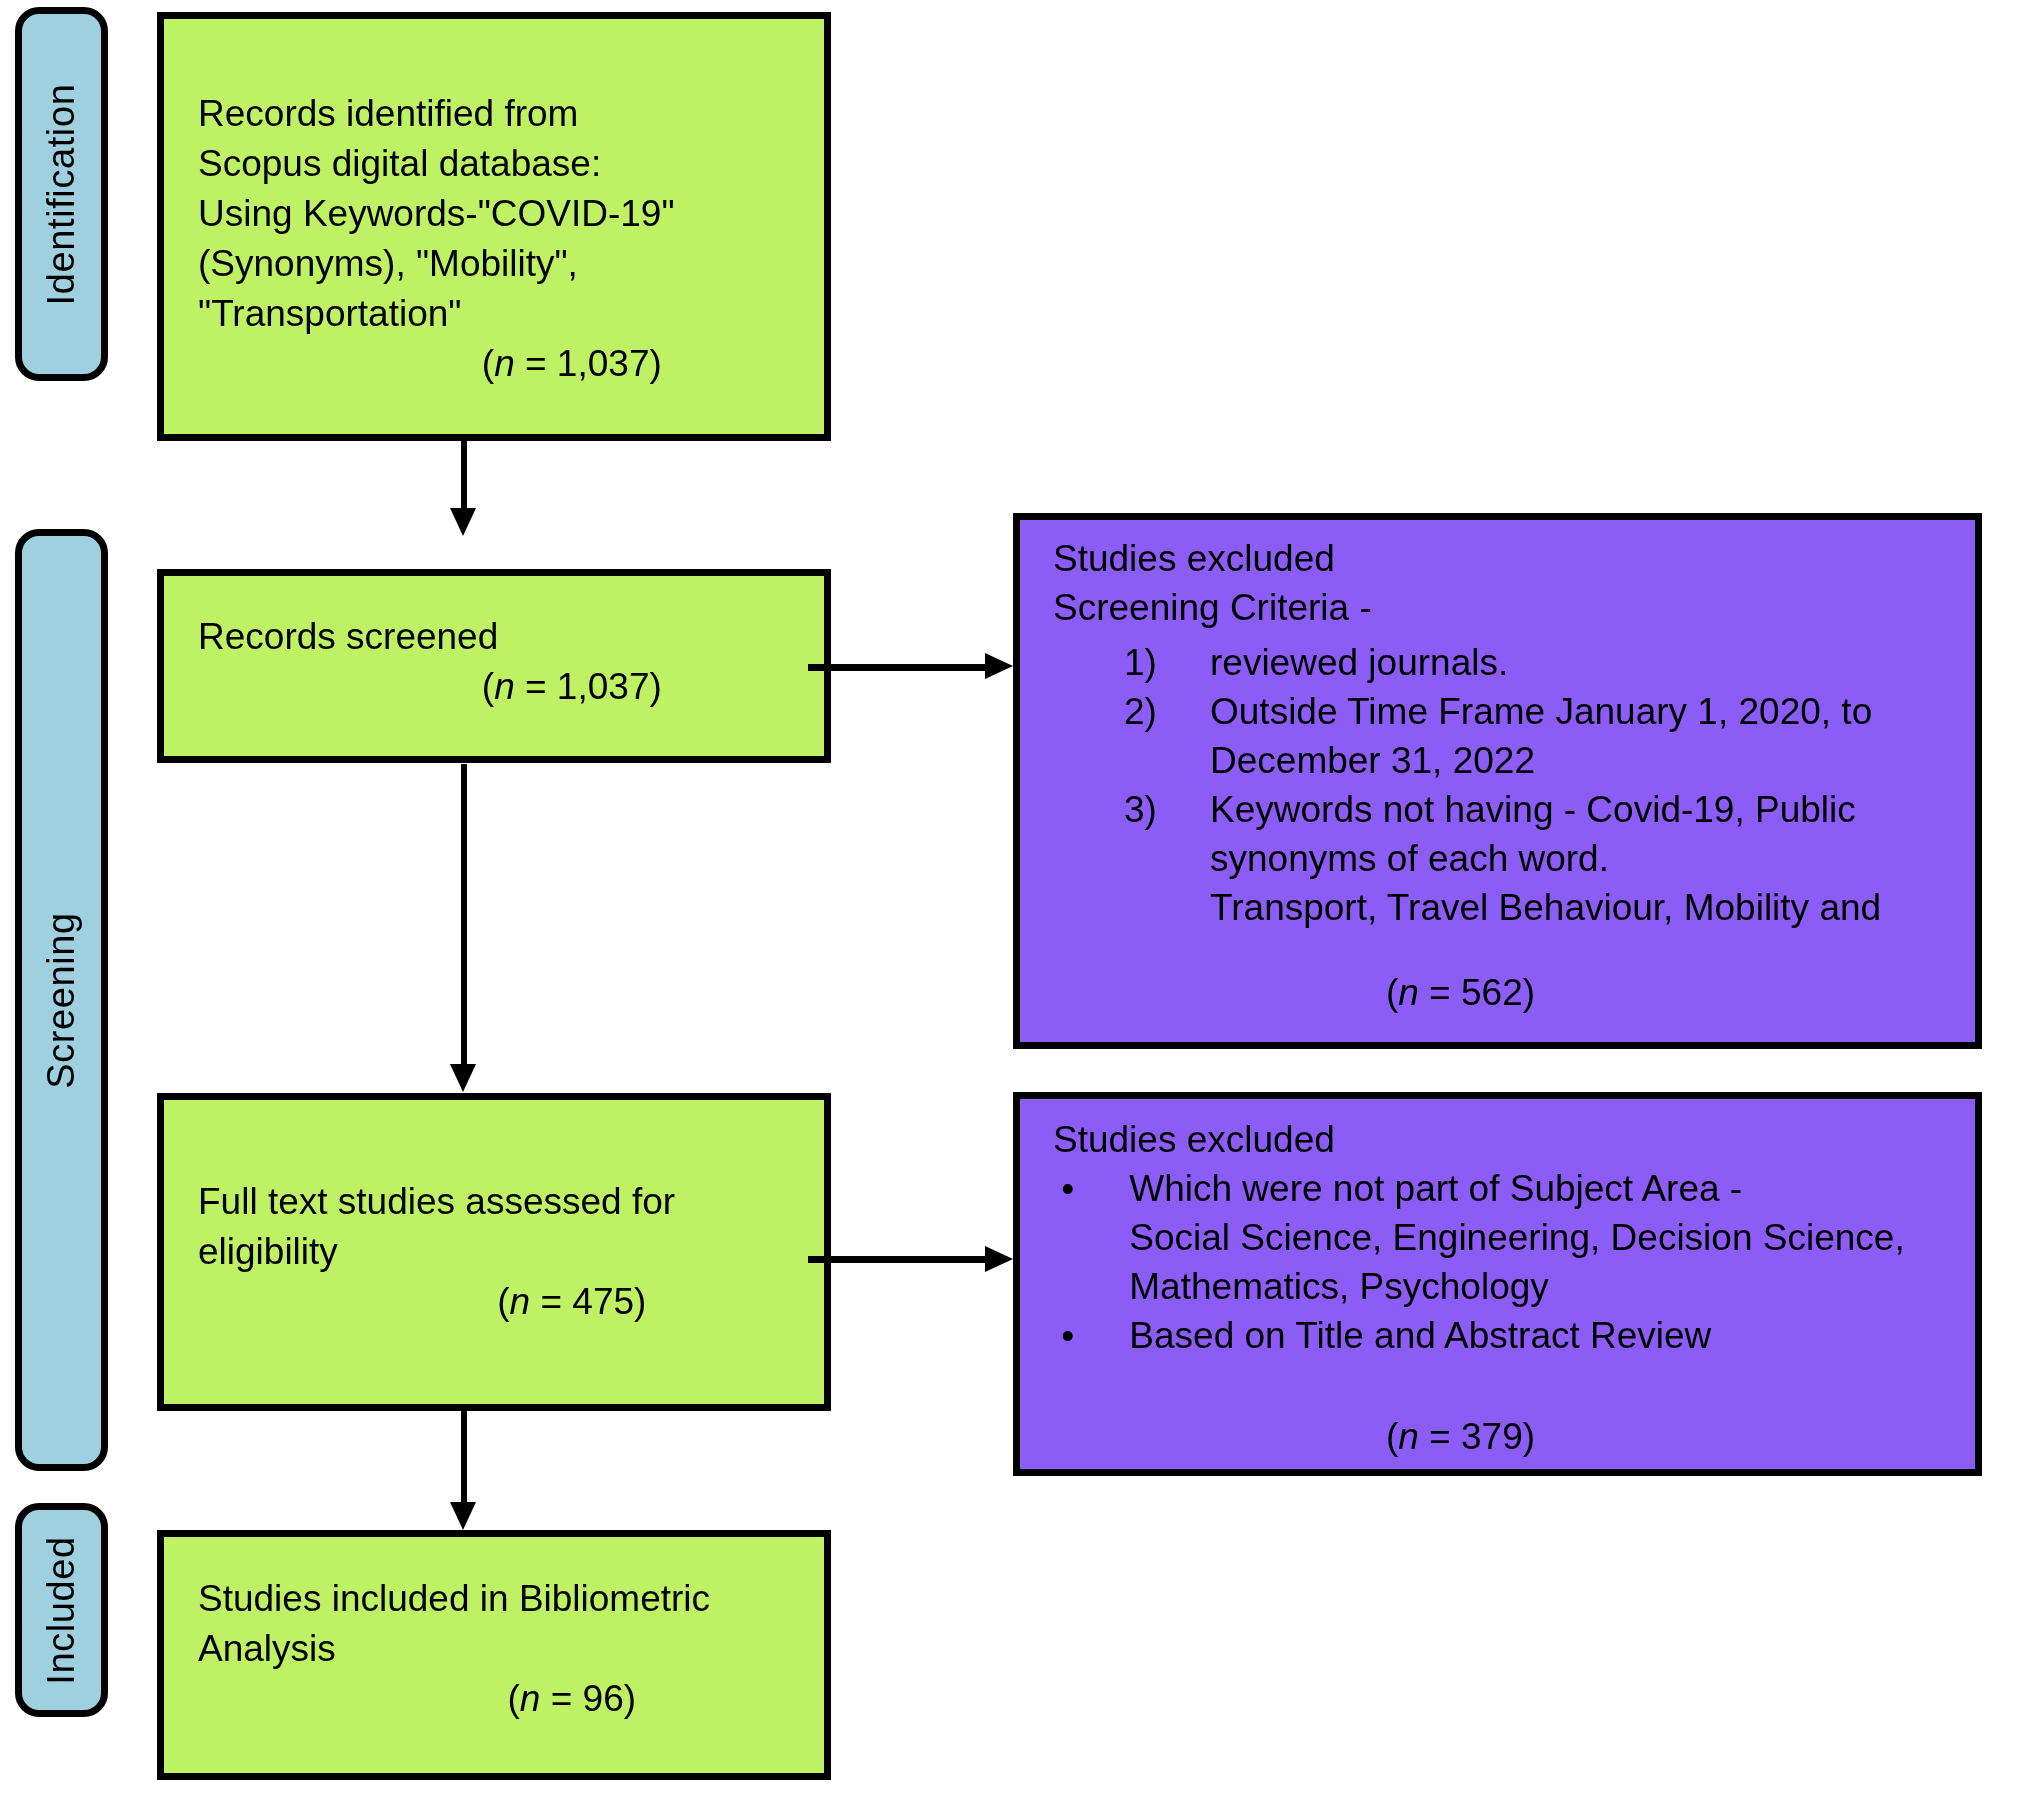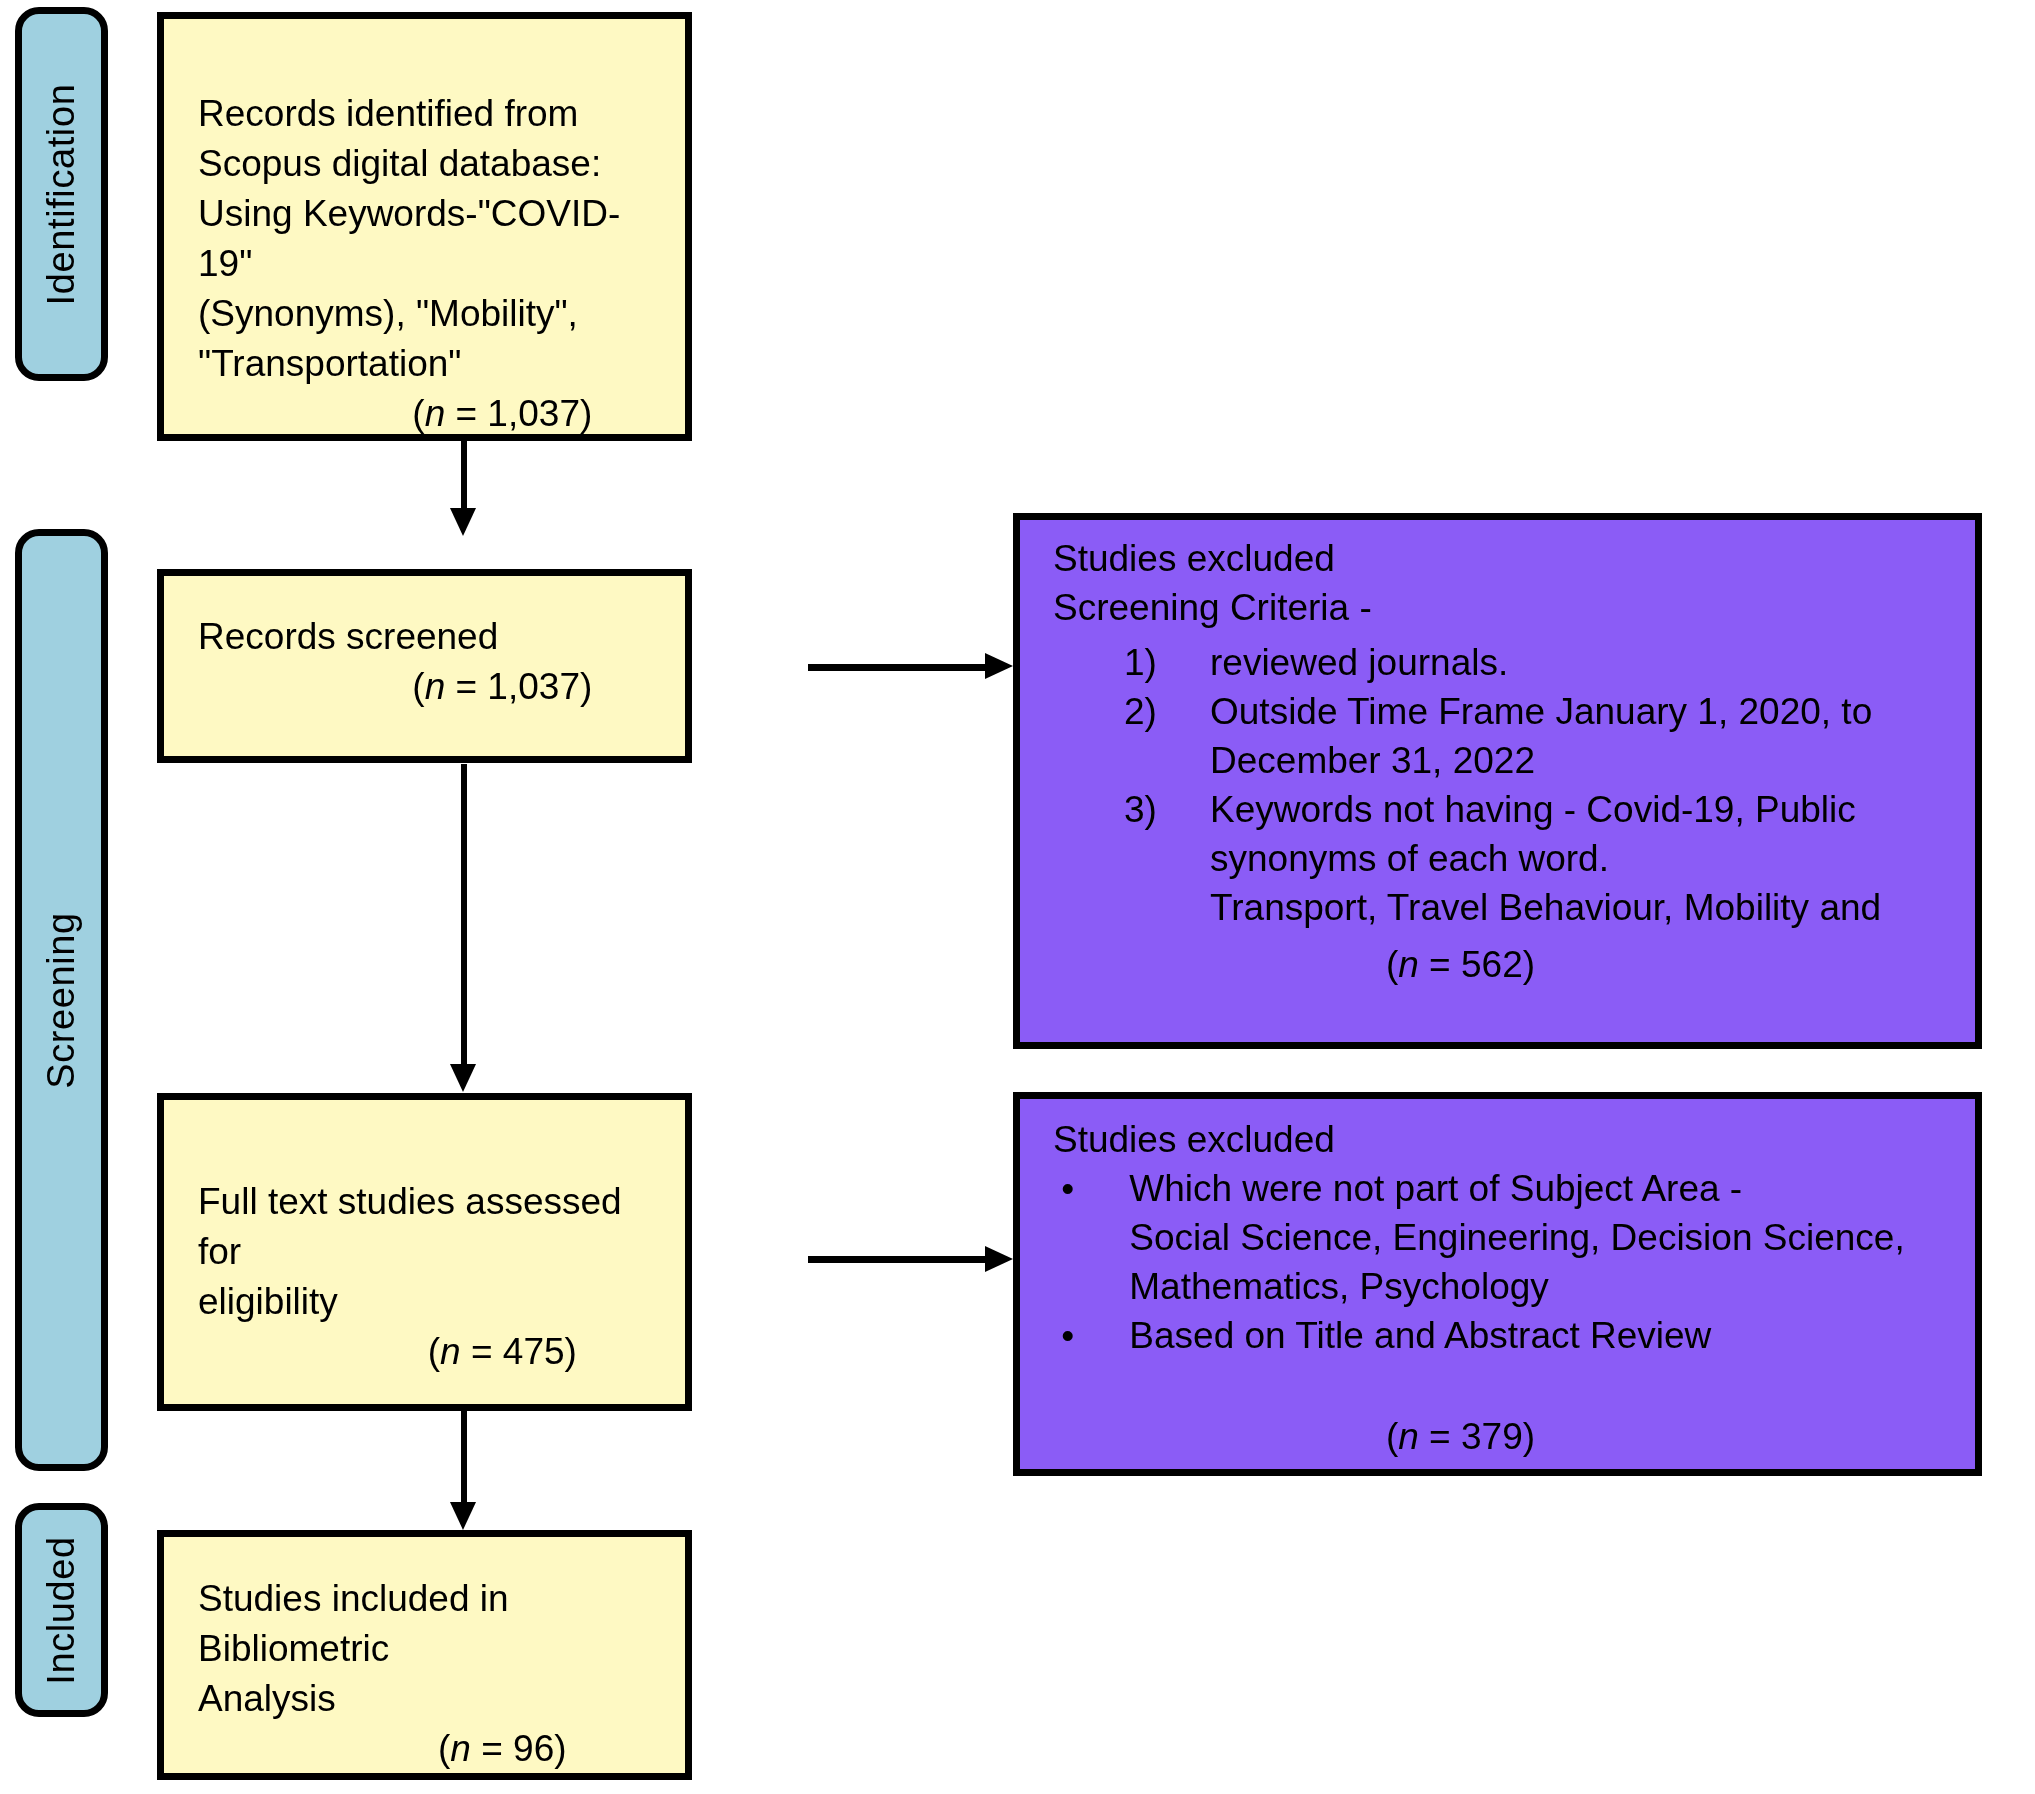--- a/index.html
+++ b/index.html
@@ -17,42 +17,42 @@
   .vlabel span {
     transform: rotate(-90deg); white-space: nowrap;
     font-size: 38px; letter-spacing: 0.6px;
   }
   .lab-identification { top: 7.1px;   height: 374px; }
   .lab-screening      { top: 529px;  height: 942px; }
   .lab-included       { top: 1503px; height: 214px; }
 
   
   .fbox {
-    position: absolute; left: 157px; width: 535px;
-    background: #fef9c3; border: 7.7px solid #000; box-sizing: border-box;
+    position: absolute; left: 157px; width: 674px;
+    background: #bef264; border: 7.7px solid #000; box-sizing: border-box;
     font-size: 37px; line-height: 50px;
     padding-left: 34px; padding-right: 21.4px;
   }
   .box-a { top: 12px;   height: 429px; padding-top: 70px; }
   .box-b { top: 569px;  height: 194px; padding-top: 36px; }
   .box-c { top: 1093px; height: 318px; padding-top: 77px; }
   .box-d { top: 1530px; height: 250px; padding-top: 37px; }
   .fbox .count { text-align: center; padding-left: 143px; }
 
   
   .ebox {
     position: absolute; left: 1013px; width: 969px;
     background: #8b5cf6; border: 7.7px solid #000; box-sizing: border-box;
     font-size: 37px; line-height: 49px;
     padding: 14.3px 24px 0 33px;
   }
   .box-e1 { top: 513px;  height: 536px; }
   .box-e2 { top: 1092px; height: 384px; padding-top: 15.5px; }
   .ebox .count { text-align: center; padding-right: 83px; }
-  .box-e1 .count { margin-top: 8px; }
+  .box-e1 .count { margin-top: 36px; }
   .box-e2 .count { margin-top: 52px; }
 
   
   .nlist { margin-left: 71px; margin-top: 6px; }
   .nitem { display: flex; }
   .nnum  { width: 86px; flex: none; }
   .ntext { flex: 1; }
 
   
   .bitem { display: flex; }

